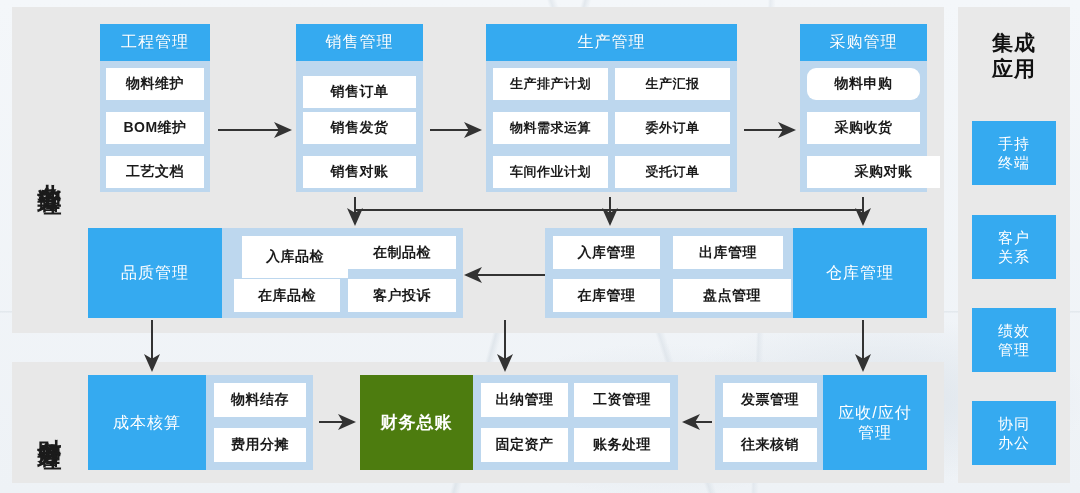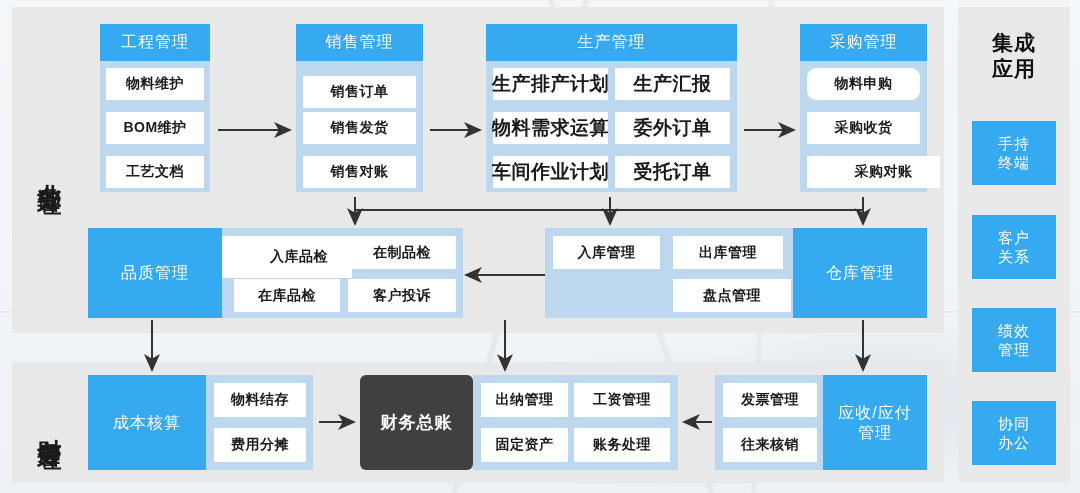--- a/index.html
+++ b/index.html
@@ -43,31 +43,31 @@
     display:flex;align-items:center;justify-content:center;
     font-size:16px;font-weight:500;letter-spacing:1px;
     text-shadow:0 1px 1px rgba(0,0,0,.08);
   }
   .chip{
     position:absolute;background:#fff;color:#1a1a1a;
     display:flex;align-items:center;justify-content:center;
     font-size:14px;font-weight:600;letter-spacing:.5px;
     white-space:nowrap;
   }
-  .chip.sm{font-size:19px;}
+  .chip.sm{font-size:13px;}
   .blockblue{
     position:absolute;background:#35aaf0;color:#fff;
     display:flex;align-items:center;justify-content:center;
     text-align:center;font-size:16px;font-weight:500;line-height:1.25;
     letter-spacing:1px;
   }
   .blockred{
-    position:absolute;background:#404040;color:#fff;
-    display:flex;align-items:center;justify-content:center;
-    text-align:center;font-size:17px;font-weight:700;letter-spacing:1px;border-radius:6px;
+    position:absolute;background:#4d7c0f;color:#fff;
+    display:flex;align-items:center;justify-content:center;
+    text-align:center;font-size:17px;font-weight:700;letter-spacing:1px;
   }
   .apptitle{
     position:absolute;text-align:center;color:#111;
     font-size:21px;font-weight:700;line-height:1.25;letter-spacing:1px;
   }
   .appbtn{
     position:absolute;background:#35aaf0;color:#fff;
     display:flex;align-items:center;justify-content:center;
     text-align:center;font-size:15px;line-height:1.3;letter-spacing:1px;
   }
@@ -106,28 +106,29 @@
   <div class="chip sm" style="left:615px;top:156px;width:115px;height:32px;">受托订单</div>
 
   <div class="card" style="left:800px;top:24px;width:127px;height:168px;"></div>
   <div class="card-head" style="left:800px;top:24px;width:127px;height:37px;">采购管理</div>
   <div class="chip" style="left:807px;top:68px;width:113px;height:32px;border-radius:9px;">物料申购</div>
   <div class="chip" style="left:807px;top:112px;width:113px;height:32px;">采购收货</div>
   <div class="chip" style="left:807px;top:156px;width:113px;height:32px;padding-left:20px;">采购对账</div>
 
   <div class="card" style="left:88px;top:228px;width:375px;height:90px;"></div>
   <div class="blockblue" style="left:88px;top:228px;width:134px;height:90px;">品质管理</div>
-  <div class="chip" style="left:222px;top:236px;width:106px;height:42px;padding-left:24px;">入库品检</div>
+  <div class="chip" style="left:242px;top:236px;width:106px;height:42px;">入库品检</div>
   <div class="chip" style="left:348px;top:236px;width:108px;height:33px;">在制品检</div>
   <div class="chip" style="left:234px;top:279px;width:106px;height:33px;">在库品检</div>
   <div class="chip" style="left:348px;top:279px;width:108px;height:33px;">客户投诉</div>
 
   <div class="card" style="left:545px;top:228px;width:382px;height:90px;"></div>
   <div class="chip" style="left:553px;top:236px;width:107px;height:33px;">入库管理</div>
   <div class="chip" style="left:673px;top:236px;width:110px;height:33px;">出库管理</div>
+  <div class="chip" style="left:553px;top:279px;width:107px;height:33px;">在库管理</div>
   <div class="chip" style="left:673px;top:279px;width:118px;height:33px;">盘点管理</div>
   <div class="blockblue" style="left:793px;top:228px;width:134px;height:90px;">仓库管理</div>
 
   <div class="panel" style="left:12px;top:362px;width:932px;height:121px;"></div>
 
   <div class="vlabel" style="left:30px;top:370px;width:40px;height:110px;">财务管理</div>
 
   <div class="card" style="left:88px;top:375px;width:225px;height:95px;"></div>
   <div class="blockblue" style="left:88px;top:375px;width:118px;height:95px;">成本核算</div>
   <div class="chip" style="left:214px;top:383px;width:92px;height:34px;">物料结存</div>

